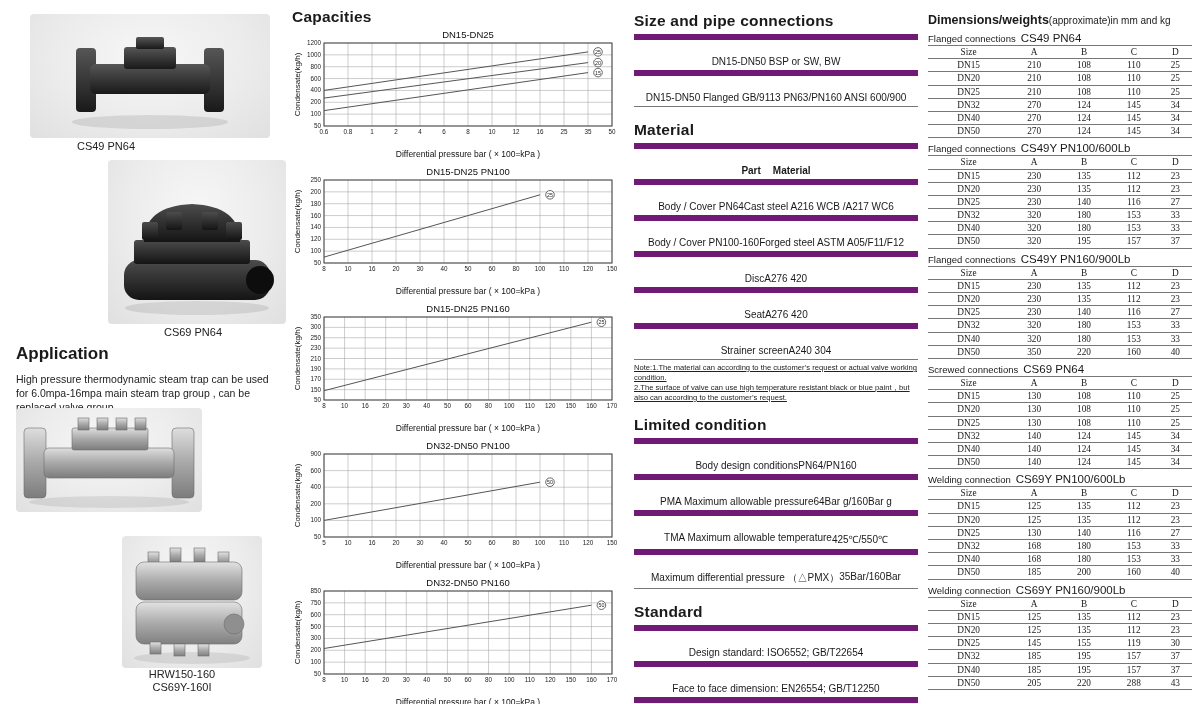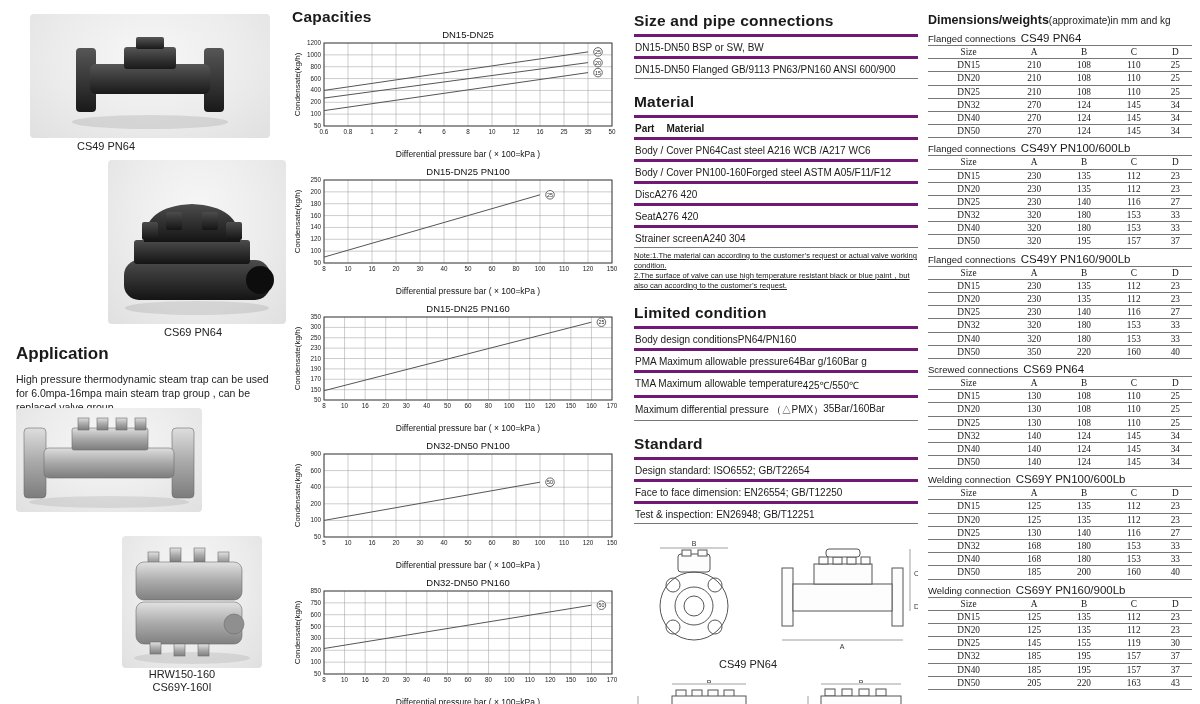--- a/index.html
+++ b/index.html
@@ -22,22 +22,22 @@
   .tx{font-size:6.3px;fill:#222;font-family:"Liberation Sans",sans-serif;}
   .sl{stroke:#555;stroke-width:1;fill:none;}
   .mk{fill:#fff;stroke:#444;stroke-width:.8;}
   .mtx{font-size:5.3px;fill:#222;}
   .ct{font-size:9.5px;fill:#111;}
   .al{font-size:8.5px;fill:#111;}
   .yl{font-size:8px;fill:#111;}
   
   #col3{position:absolute;left:634px;top:12px;width:284px;}
   .rlist{border-bottom:1px solid #777;}
-  .rrow{display:flex;justify-content:flex-start;border-top:3px solid #701a75;
-        padding:5px 1px 3px 1px;font-size:10px;}
+  .rrow{display:flex;justify-content:center;border-top:6px solid #701a75;
+        padding:16px 1px 3px 1px;font-size:10px;}
   .rrow .lc{text-align:left;} .rrow .rc{text-align:right;white-space:nowrap;}
   .hdr{font-weight:bold;gap:12px;}
   .note{font-size:7.6px;line-height:1.3;color:#222;margin-top:3px;text-decoration:underline;}
   .dlabel{font-size:11px;text-align:center;color:#222;}
   .dw{stroke:#555;stroke-width:1;fill:none;}
   .dwf{stroke:#555;stroke-width:1;fill:#fdfdfd;}
   .dim{stroke:#777;stroke-width:.7;}
   .dtx{font-size:7px;fill:#333;}
   
   #col4{position:absolute;left:928px;top:10px;width:264px;}
@@ -886,19 +886,19 @@
             <td>DN40</td>
             <td>185</td>
             <td>195</td>
             <td>157</td>
             <td>37</td>
           </tr>
           <tr>
             <td>DN50</td>
             <td>205</td>
             <td>220</td>
-            <td>163</td>
+            <td>288</td>
             <td>43</td>
           </tr>
         </tbody>
       </table>
     </div>
 </div>
 
 </body></html>

